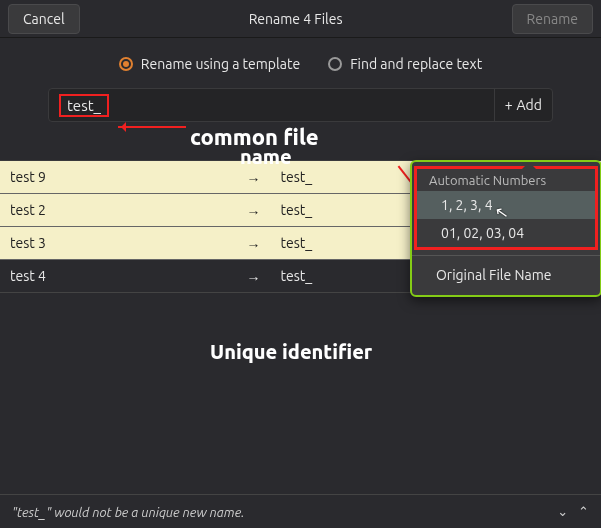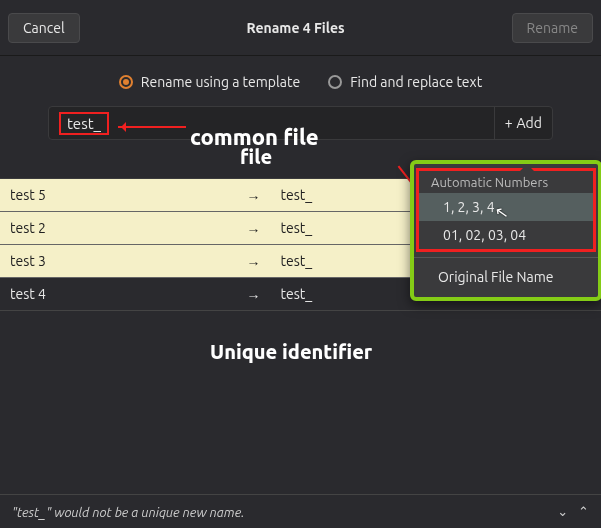--- a/index.html
+++ b/index.html
@@ -19,40 +19,40 @@
     width: 601px;
     height: 528px;
     background: var(--bg);
     font-family: "Ubuntu", "Cantarell", sans-serif;
     color: var(--text);
     font-size: 14px;
     overflow: hidden;
     position: relative;
   }
   .titlebar {
-    height: 56px;
+    height: 38px;
     display: flex;
     align-items: center;
     justify-content: space-between;
     padding: 6px 8px;
     background: var(--bg);
     border-bottom: 1px solid #1a1a1a;
   }
   .tb-btn {
     background: var(--bg-light);
     border: 1px solid #4a4a4c;
     border-radius: 4px;
     color: var(--text);
     height: 30px;
     padding: 0 14px;
     display: flex; align-items: center; justify-content: center;
     cursor: pointer;
   }
   .tb-btn.dim { color: #888; }
-  .tb-title { font-weight: 700; }
+  .tb-title { font-weight: 400; }
 
   .mode-row {
     display: flex;
     gap: 28px;
     justify-content: center;
     padding: 18px 0 12px;
   }
   .radio {
     display: flex; align-items: center; gap: 8px;
   }
@@ -134,21 +134,21 @@
     border-bottom: 1px solid #666;
   }
   table.files td.arrowcell { text-align: right; width: 40px;}
   table.files td.newname { width: 55%; }
 
   .dropdown {
     position: absolute;
     left: 410px; top: 160px;
     width: 192px;
     background: var(--bg-light);
-    border: 4px solid #84cc16;
+    border: 2px solid #84cc16;
     border-radius: 6px;
     padding: 6px 0;
     box-shadow: 0 4px 12px rgba(0,0,0,.5);
     z-index: 10;
   }
   .dropdown::before {
     content:"";
     position:absolute; top:-9px; right:62px;
     border: 9px solid transparent;
     border-bottom-color: var(--bg-light);
@@ -207,30 +207,30 @@
   <div class="template-input">
     <span class="hl">test_</span>
   </div>
   <div class="add-btn">
     <span>+</span>
     <span>Add</span>
   </div>
 </div>
 
 <div class="annot common">common file</div>
-<div class="annot name">file</div>
+<div class="annot name">name</div>
 <div class="annot unique">Unique identifier</div>
 <div class="arrow common"></div>
 <div class="arrow unique"></div>
 
 <div class="table-wrap">
   <table class="files">
     <tbody>
         <tr class="hl">
-      <td>test 5</td>
+      <td>test 9</td>
       <td class="arrowcell">→</td>
       <td class="newname">test_</td>
     </tr>
     <tr class="hl">
       <td>test 2</td>
       <td class="arrowcell">→</td>
       <td class="newname">test_</td>
     </tr>
     <tr class="hl">
       <td>test 3</td>

